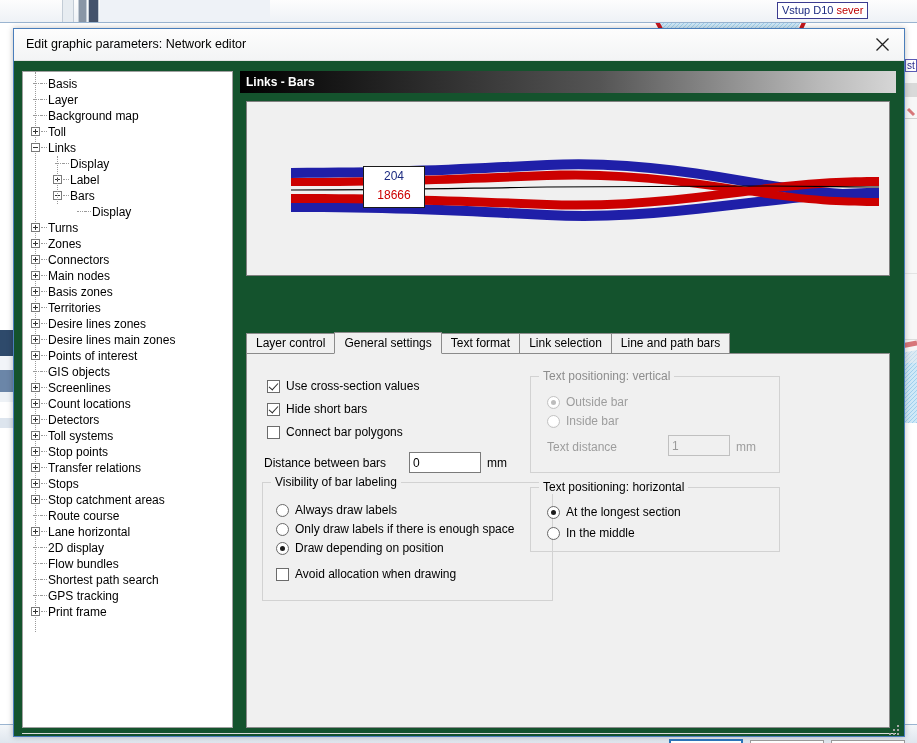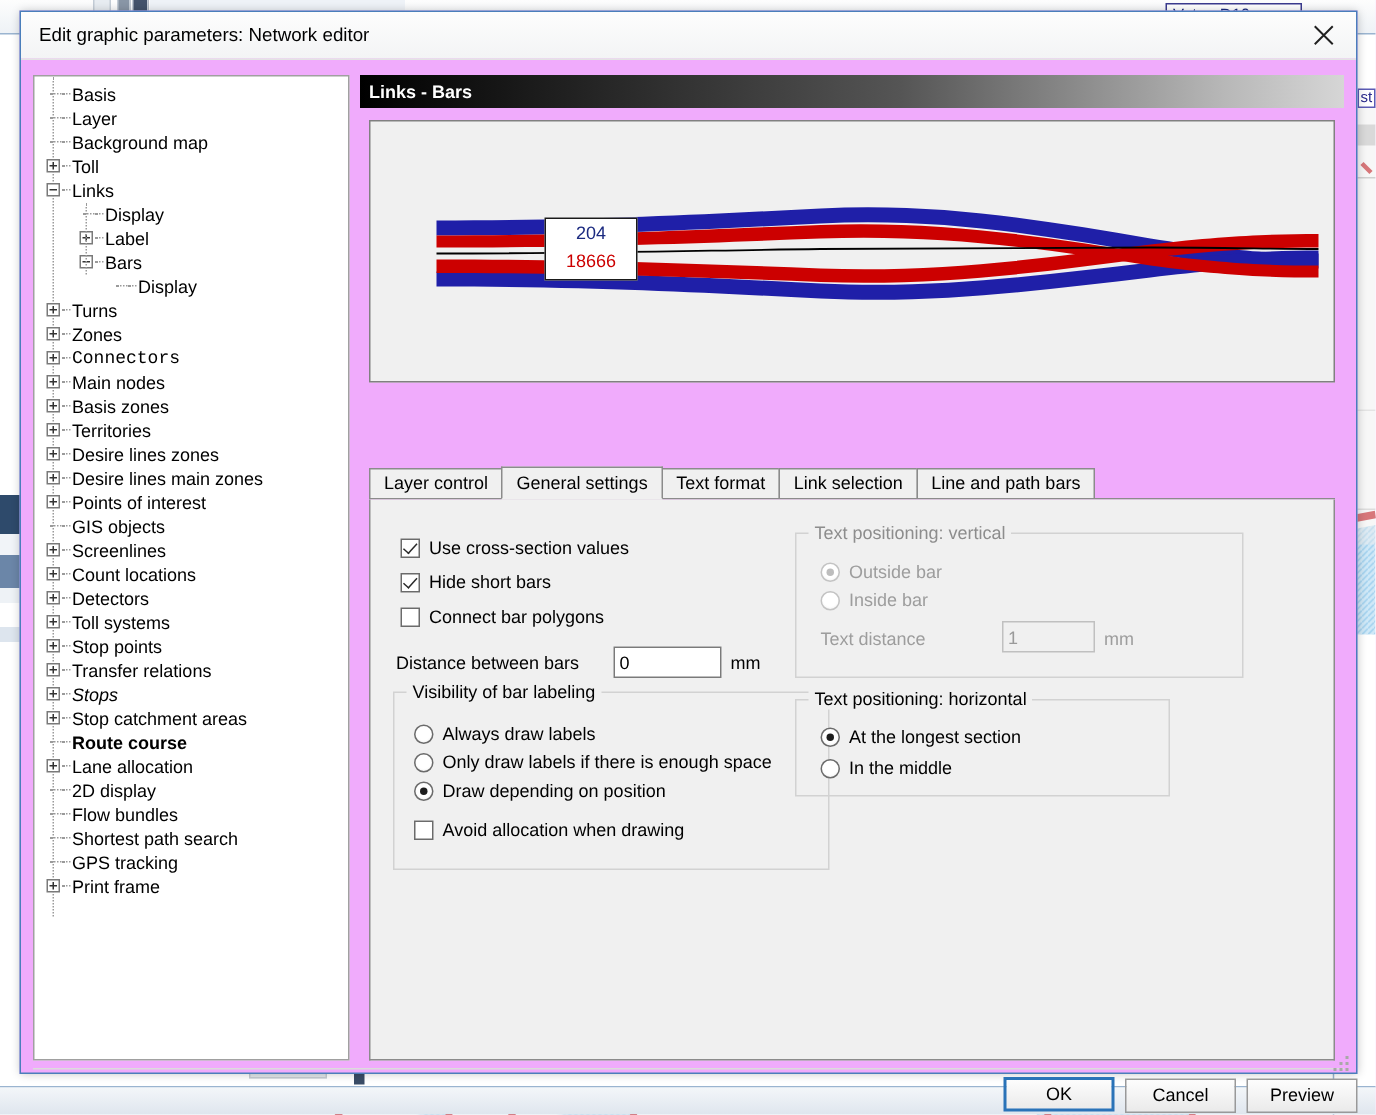--- a/index.html
+++ b/index.html
@@ -50,23 +50,23 @@
     font-size: 11px;
     white-space: nowrap;
     line-height: 14px;
   }
   .map-label .t1 { color: #1b2a80; }
   .map-label .t2 { color: #c00000; }
 
   
   #dialog {
     position: absolute;
-    left: 13px; top: 7px;
+    left: 13px; top: 28px;
     width: 892px; height: 709px;
-    background: #f0abfc;
+    background: #14532d;
     border: 1px solid #4a7ebb;
     box-shadow: 0 0 6px rgba(0,0,0,0.25);
     box-sizing: border-box;
   }
   .titlebar {
     position: relative;
     height: 31px;
     background: linear-gradient(#fdfdfd, #f3f4f5);
     border-bottom: 1px solid #e3e3e3;
   }
@@ -424,21 +424,21 @@
             <span class="lbl" style="left: 25px;">Turns</span>
           </div>
           <div class="trow">
             <span class="expander plus" style="left: 8px;"></span>
             <span class="dotlead" style="left: 18px; width: 6px;"></span>
             <span class="lbl" style="left: 25px;">Zones</span>
           </div>
           <div class="trow">
             <span class="expander plus" style="left: 8px;"></span>
             <span class="dotlead" style="left: 18px; width: 6px;"></span>
-            <span class="lbl" style="left: 25px; font-family: Liberation Mono, monospace;">Connectors</span>
+            <span class="lbl" style="left: 25px;">Connectors</span>
           </div>
           <div class="trow">
             <span class="expander plus" style="left: 8px;"></span>
             <span class="dotlead" style="left: 18px; width: 6px;"></span>
             <span class="lbl" style="left: 25px;">Main nodes</span>
           </div>
           <div class="trow">
             <span class="expander plus" style="left: 8px;"></span>
             <span class="dotlead" style="left: 18px; width: 6px;"></span>
             <span class="lbl" style="left: 25px;">Basis zones</span>
@@ -494,36 +494,36 @@
             <span class="lbl" style="left: 25px;">Stop points</span>
           </div>
           <div class="trow">
             <span class="expander plus" style="left: 8px;"></span>
             <span class="dotlead" style="left: 18px; width: 6px;"></span>
             <span class="lbl" style="left: 25px;">Transfer relations</span>
           </div>
           <div class="trow">
             <span class="expander plus" style="left: 8px;"></span>
             <span class="dotlead" style="left: 18px; width: 6px;"></span>
-            <span class="lbl" style="left: 25px; font-style: italic;">Stops</span>
+            <span class="lbl" style="left: 25px;">Stops</span>
           </div>
           <div class="trow">
             <span class="expander plus" style="left: 8px;"></span>
             <span class="dotlead" style="left: 18px; width: 6px;"></span>
             <span class="lbl" style="left: 25px;">Stop catchment areas</span>
           </div>
           <div class="trow">
             <span class="dotlead" style="left: 10px; width: 8px;"></span>
             <span class="dotlead" style="left: 18px; width: 6px;"></span>
-            <span class="lbl" style="left: 25px; font-weight: bold;">Route course</span>
-          </div>
-          <div class="trow">
-            <span class="expander plus" style="left: 8px;"></span>
-            <span class="dotlead" style="left: 18px; width: 6px;"></span>
-            <span class="lbl" style="left: 25px;">Lane allocation</span>
+            <span class="lbl" style="left: 25px;">Route course</span>
+          </div>
+          <div class="trow">
+            <span class="expander plus" style="left: 8px;"></span>
+            <span class="dotlead" style="left: 18px; width: 6px;"></span>
+            <span class="lbl" style="left: 25px;">Lane horizontal</span>
           </div>
           <div class="trow">
             <span class="dotlead" style="left: 10px; width: 8px;"></span>
             <span class="dotlead" style="left: 18px; width: 6px;"></span>
             <span class="lbl" style="left: 25px;">2D display</span>
           </div>
           <div class="trow">
             <span class="dotlead" style="left: 10px; width: 8px;"></span>
             <span class="dotlead" style="left: 18px; width: 6px;"></span>
             <span class="lbl" style="left: 25px;">Flow bundles</span>
@@ -605,21 +605,21 @@
             <span class="radio"></span><span>Only draw labels if there is enough space</span>
           </div>
           <div class="rbrow" style="left:13px; top:58px;">
             <span class="radio sel"></span><span>Draw depending on position</span>
           </div>
           <div class="cbrow" style="left:13px; top:84px;">
             <span class="cbox"></span><span>Avoid allocation when drawing</span>
           </div>
         </div>
 
-        <div class="groupbox" style="left:283px; top:22px; width:299px; height:97px;">
+        <div class="groupbox" style="left:283px; top:22px; width:250px; height:97px;">
           <div class="gb-title dis">Text positioning: vertical</div>
 
           <div class="rbrow" style="left:16px; top:18px; color:#9d9d9d;">
             <span class="radio dis sel"></span><span>Outside bar</span>
           </div>
           <div class="rbrow" style="left:16px; top:37px; color:#9d9d9d;">
             <span class="radio dis"></span><span>Inside bar</span>
           </div>
 
           <div class="lbl-static dis" style="left:16px; top:63px;">Text distance</div>

